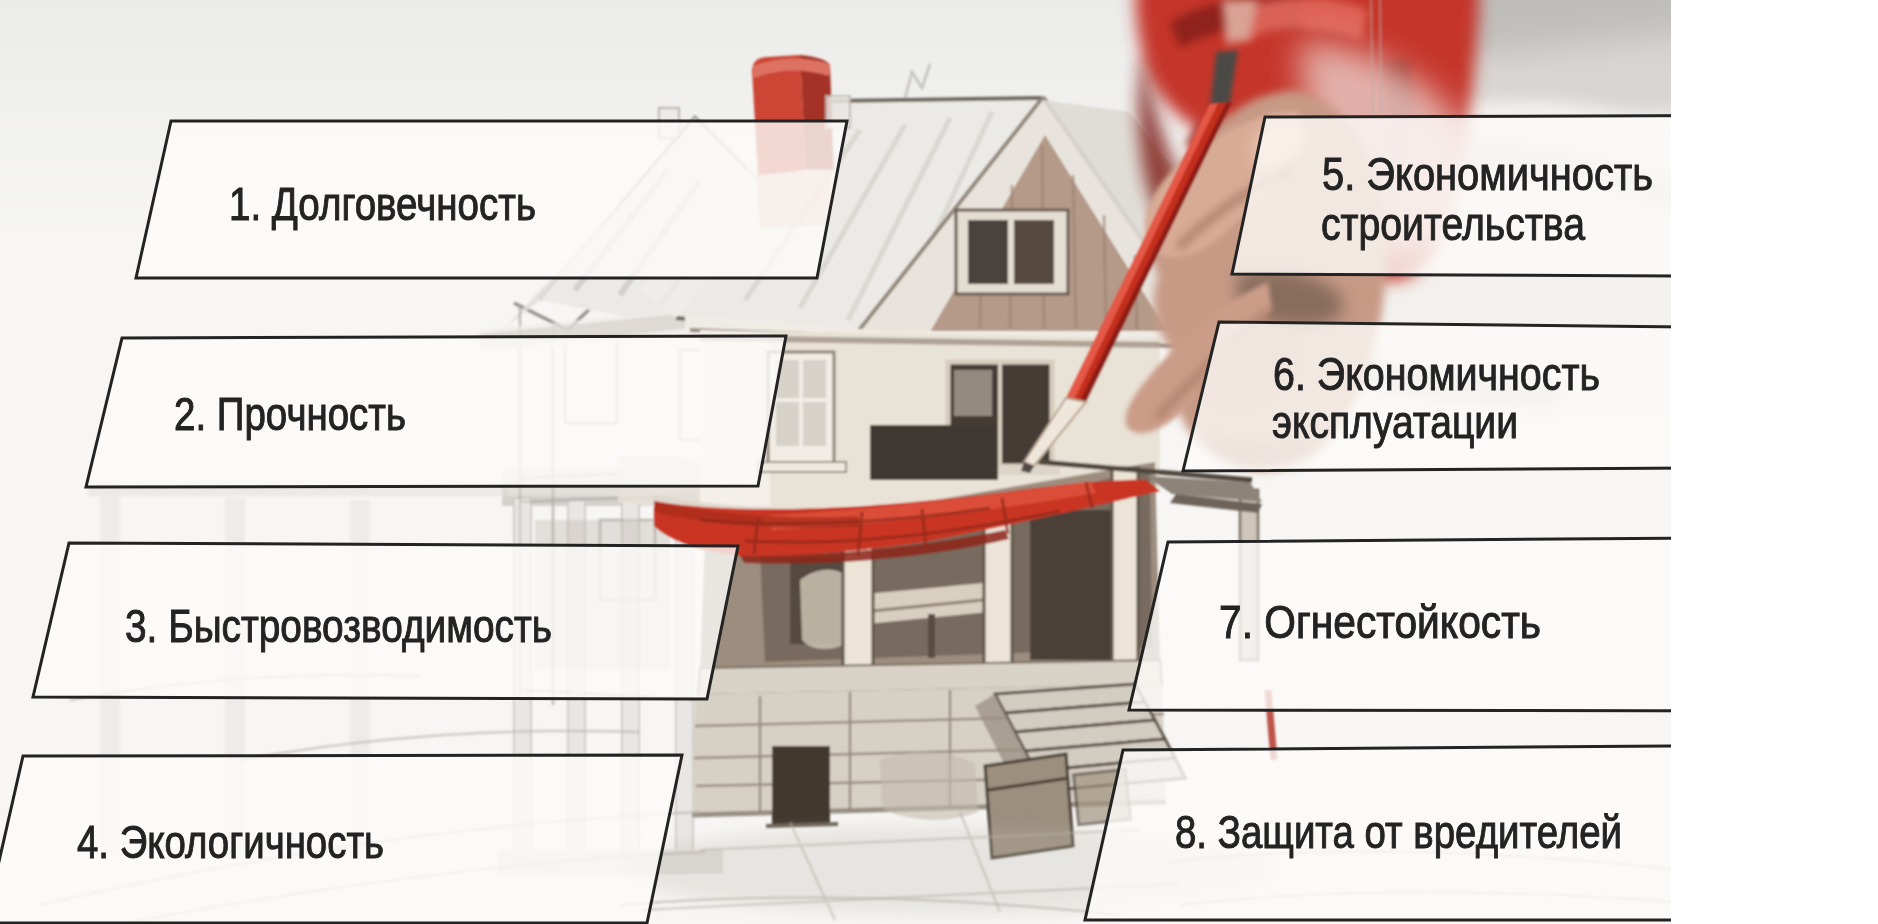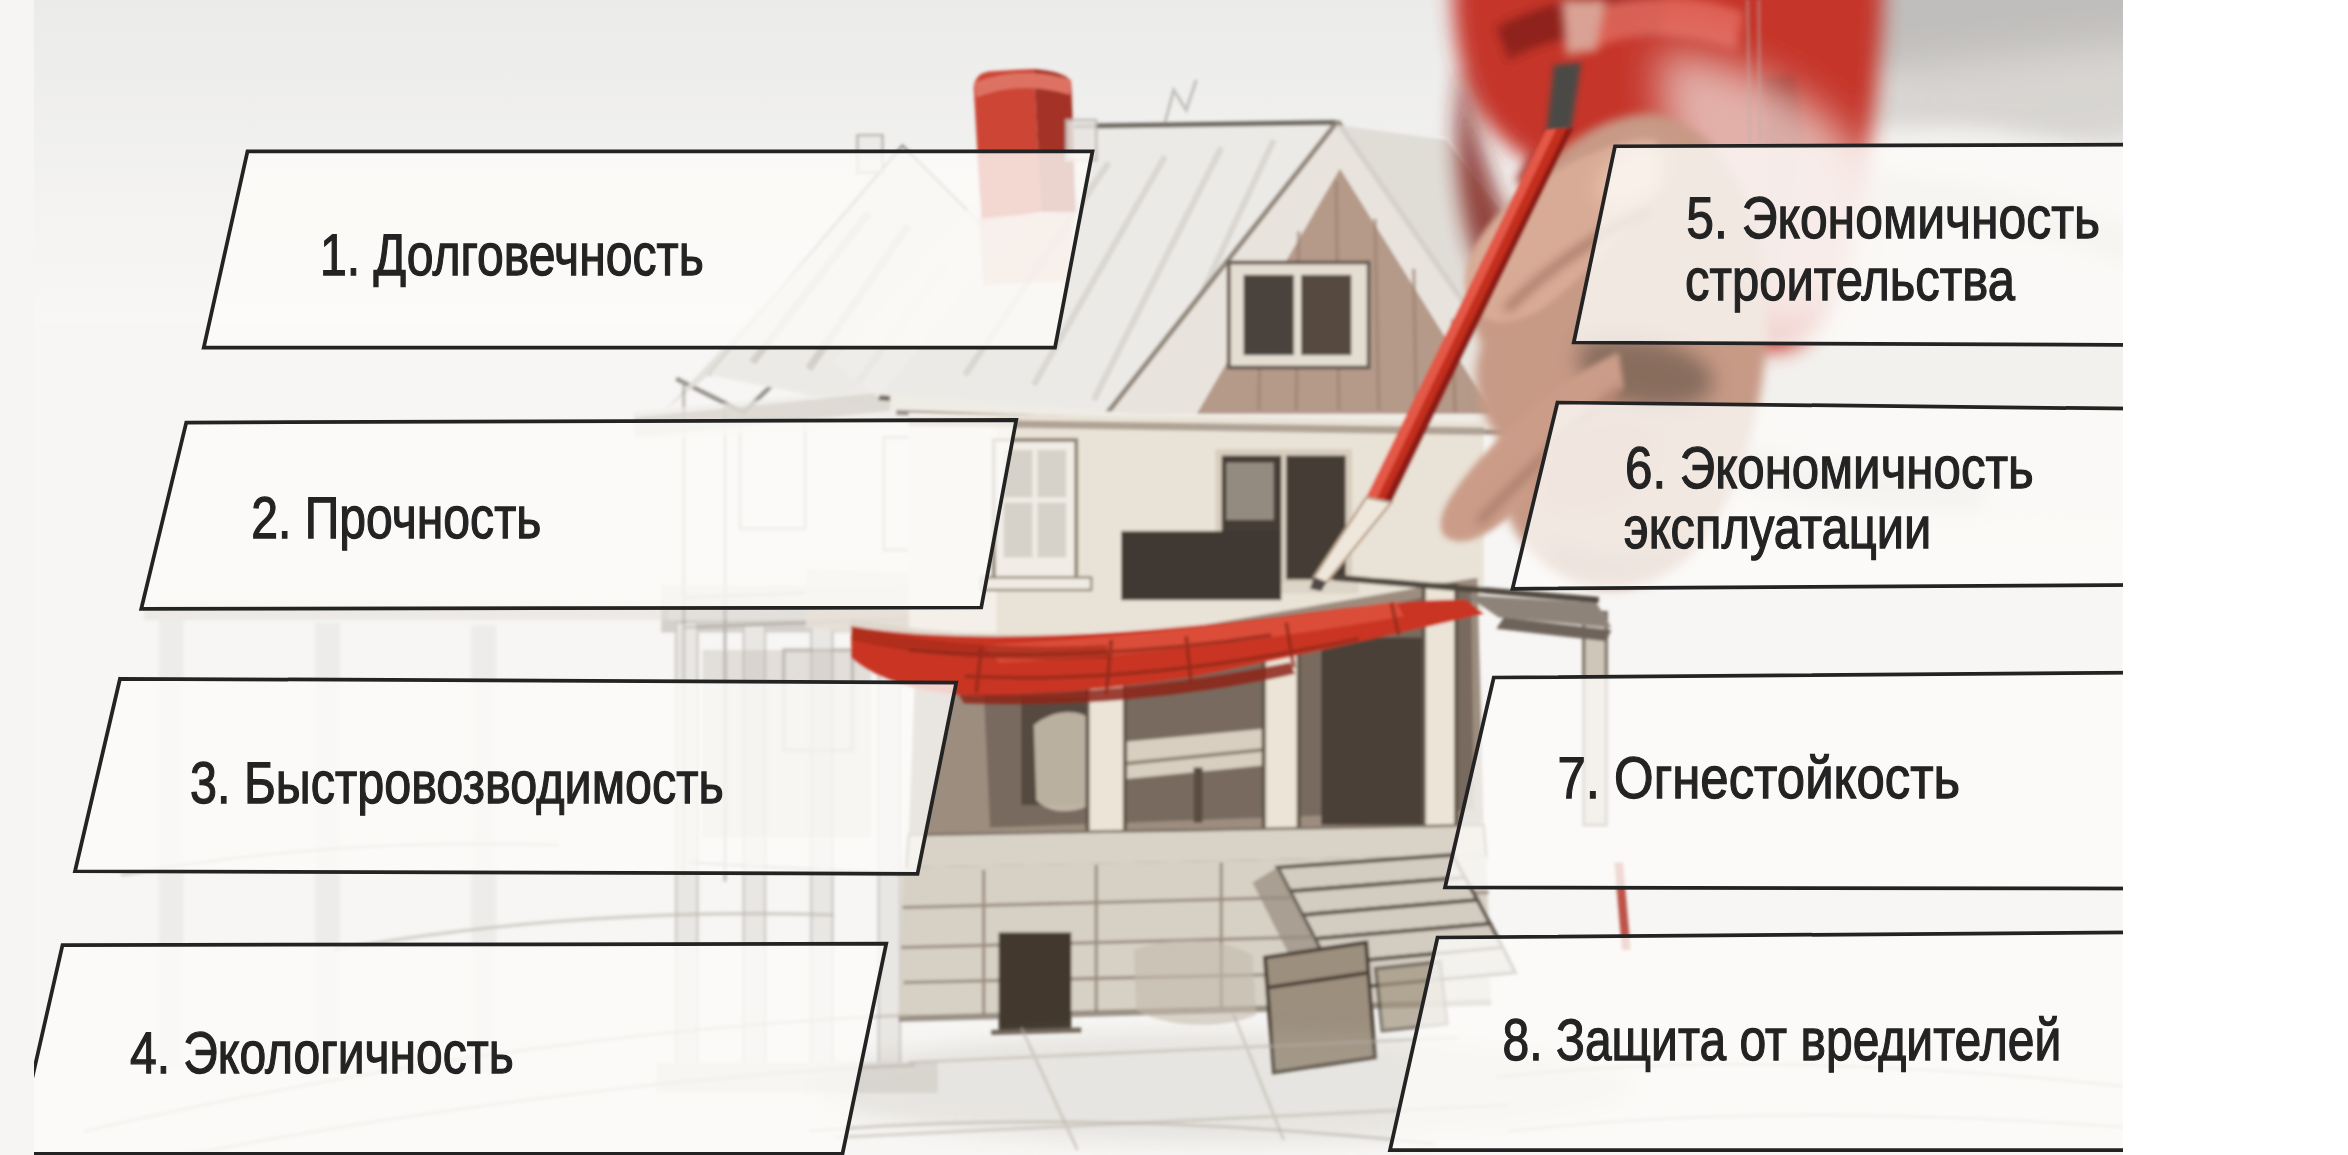--- a/index.html
+++ b/index.html
@@ -1,17 +1,17 @@
 <!DOCTYPE html>
 <html><head>
 <meta charset="utf-8">
 <style>
   html,body{margin:0;padding:0;background:#fff;}
   #stage{position:relative;width:1671px;height:924px;overflow:hidden;background:#f6f5f3;
-         font-family:"Liberation Sans", sans-serif;padding-left:27px;}
+         font-family:"Liberation Sans", sans-serif;}
   svg{display:block;}
 </style>
 </head>
 <body>
 <div id="stage">
 <svg width="1878" height="924" viewBox="0 0 1878 924">
 <defs>
   <filter id="b1" x="-5%" y="-5%" width="110%" height="110%">
           <feGaussianBlur stdDeviation="1.1"></feGaussianBlur>
         </filter>

